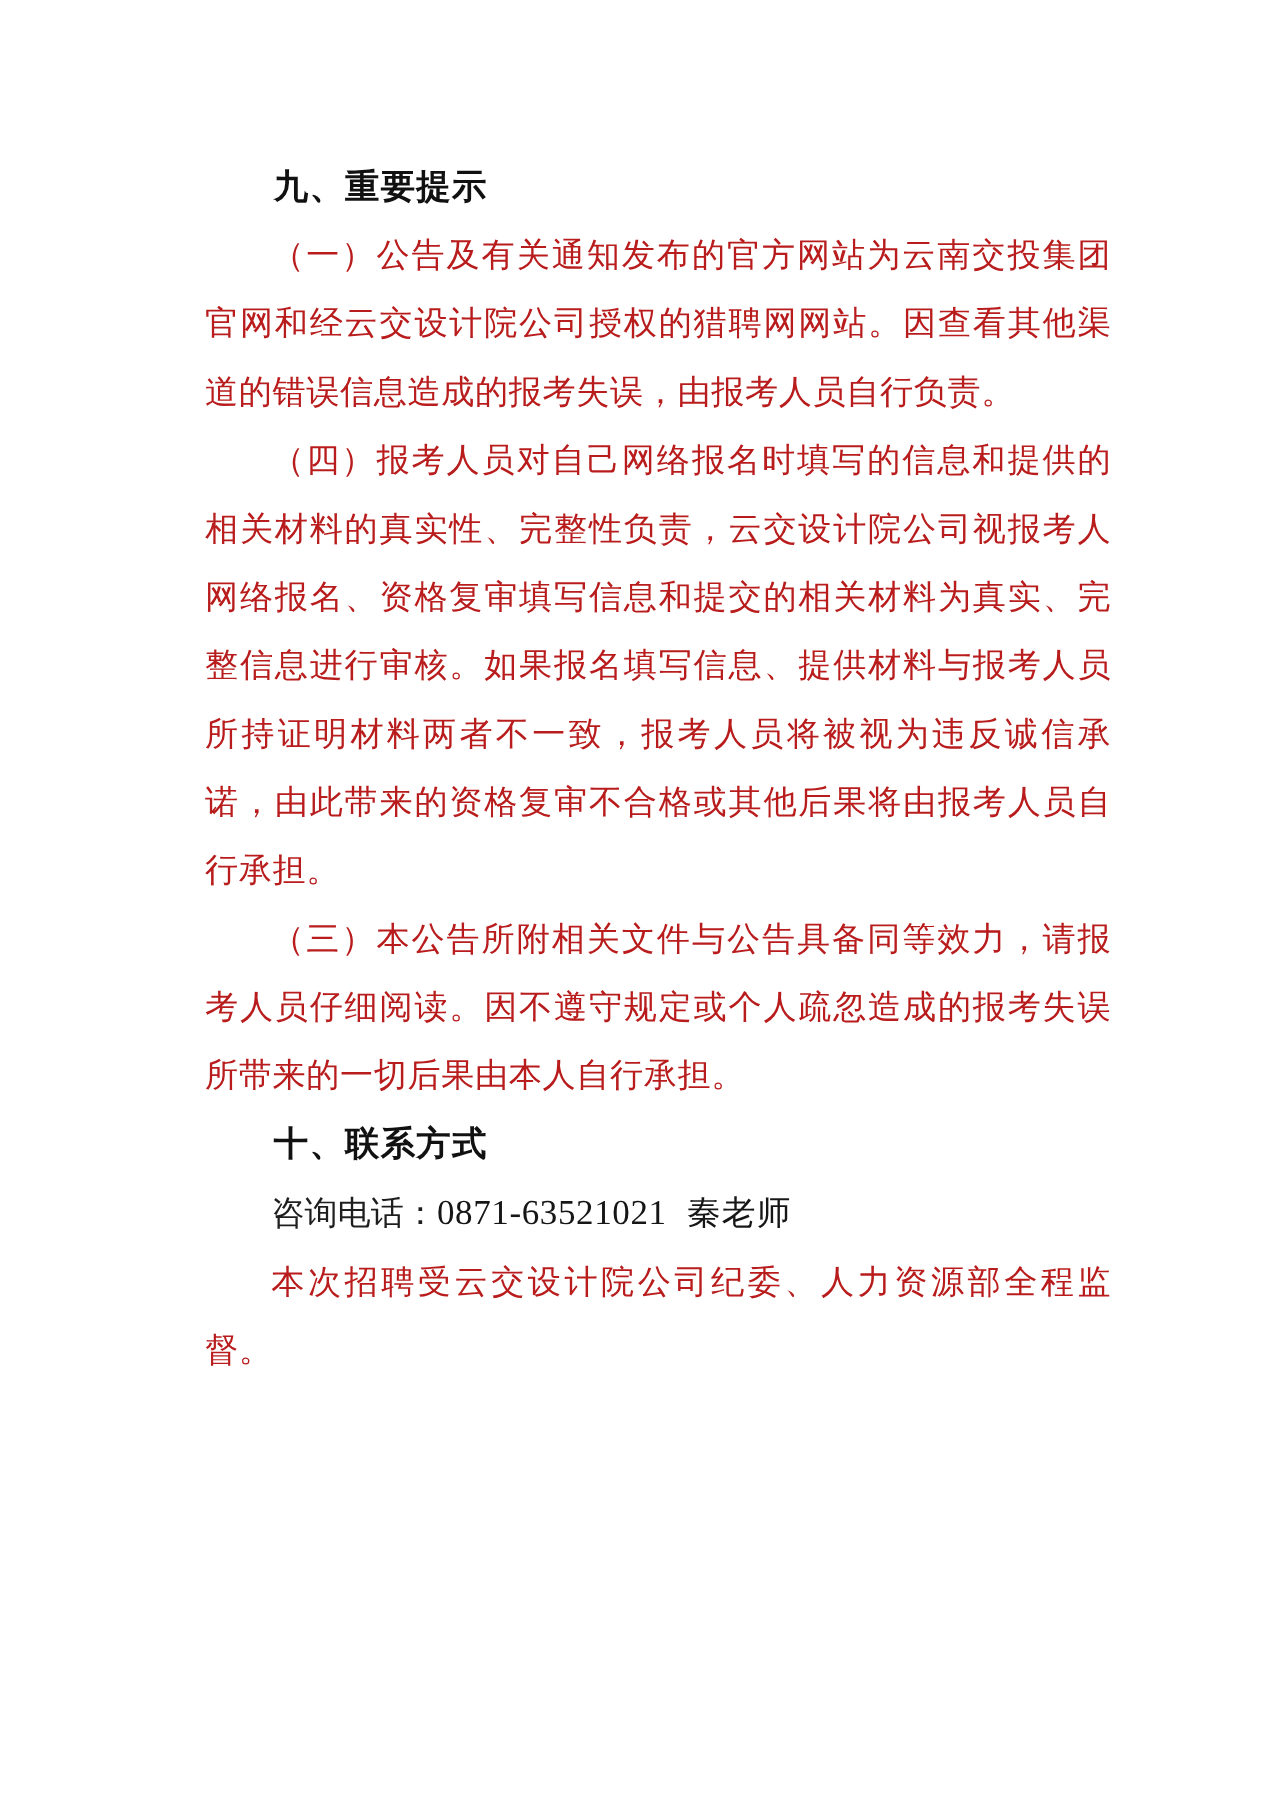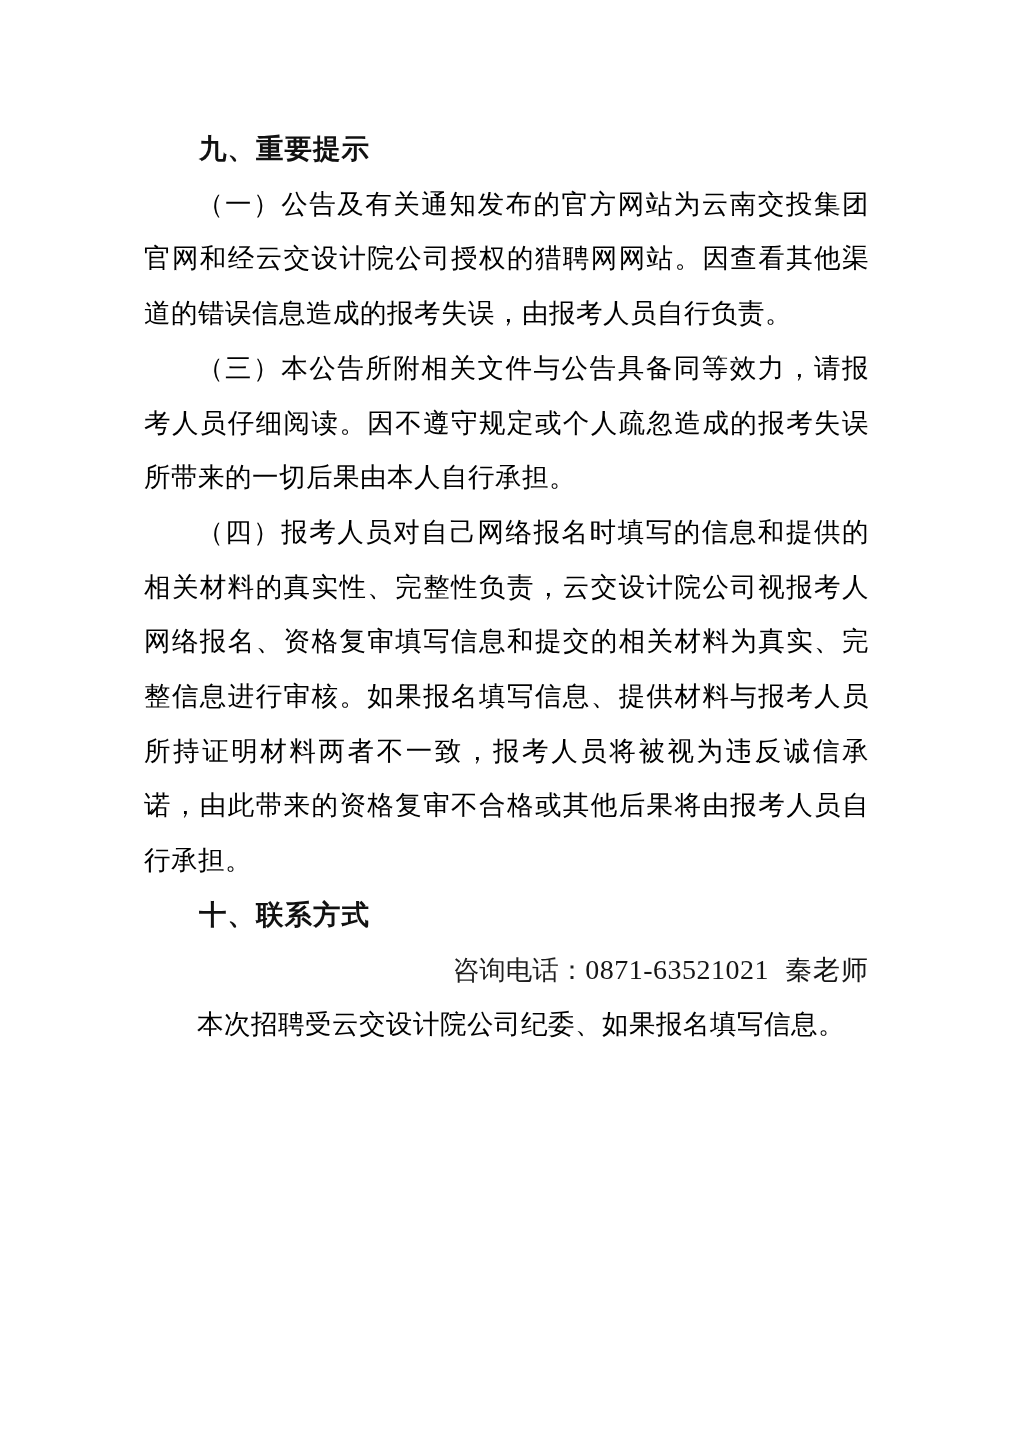--- a/index.html
+++ b/index.html
@@ -9,55 +9,54 @@
   }
   .page {
     position: relative;
     width: 1024px;
     height: 1448px;
     background: #ffffff;
     overflow: hidden;
   }
   .content {
     position: absolute;
-    left: 144px;
+    left: 164px;
     top: 122px;
     width: 725px;
   }
   .heading {
     font-family: "Liberation Sans", "DejaVu Sans", sans-serif;
     font-weight: 700;
     font-size: 27.5px;
     line-height: 54.7px;
     color: #111111;
     margin: 0;
     text-indent: 2em;
     letter-spacing: 1px;
     white-space: nowrap;
   }
   .para {
     font-family: "Liberation Serif", "DejaVu Serif", serif;
     font-size: 26.5px;
     line-height: 54.7px;
-    color: #000000;
+    color: #b91c1c;
     margin: 0;
     text-indent: 2em;
     text-align: justify;
     text-justify: inter-ideograph;
     letter-spacing: 0.5px;
   }
   .contact-line {
     font-family: "Liberation Serif", "DejaVu Serif", serif;
     font-size: 26.5px;
     line-height: 54.7px;
     color: #1e1e1e;
     margin: 0;
     text-indent: 2em;
     white-space: nowrap;
-    text-align: right;
   }
   .contact-phone {
     font-family: "Liberation Serif", "DejaVu Serif", serif;
     font-size: 28px;
     letter-spacing: 0.5px;
     color: #161616;
   }
   .contact-name {
     font-family: "Liberation Sans", "DejaVu Sans", sans-serif;
     font-weight: 500;
@@ -71,27 +70,27 @@
 <body>
 
 <div class="page">
   <div class="content">
 
     <h2 class="heading">九、重要提示</h2>
 
     <p class="para">（一）公告及有关通知发布的官方网站为云南交投集团官网和经云交设计院公司授权的猎聘网网站。因查看其他渠道的错误信息造成的报考失误，由报考人员自行负责。</p>
 
 
+    <p class="para">（四）报考人员对自己网络报名时填写的信息和提供的相关材料的真实性、完整性负责，云交设计院公司视报考人网络报名、资格复审填写信息和提交的相关材料为真实、完整信息进行审核。如果报名填写信息、提供材料与报考人员所持证明材料两者不一致，报考人员将被视为违反诚信承诺，由此带来的资格复审不合格或其他后果将由报考人员自行承担。</p>
+
     <p class="para">（三）本公告所附相关文件与公告具备同等效力，请报考人员仔细阅读。因不遵守规定或个人疏忽造成的报考失误所带来的一切后果由本人自行承担。</p>
-
-    <p class="para">（四）报考人员对自己网络报名时填写的信息和提供的相关材料的真实性、完整性负责，云交设计院公司视报考人网络报名、资格复审填写信息和提交的相关材料为真实、完整信息进行审核。如果报名填写信息、提供材料与报考人员所持证明材料两者不一致，报考人员将被视为违反诚信承诺，由此带来的资格复审不合格或其他后果将由报考人员自行承担。</p>
 
     <h2 class="heading">十、联系方式</h2>
 
     <p class="contact-line">
       <span>咨询电话：</span><span class="contact-phone">0871-63521021</span><span class="contact-name">秦老师</span>
     </p>
 
 
-    <p class="para">本次招聘受云交设计院公司纪委、如果报名填写信息。</p>
+    <p class="para">本次招聘受云交设计院公司纪委、人力资源部全程监督。</p>
 
   </div>
 </div>
 
 </body></html>

